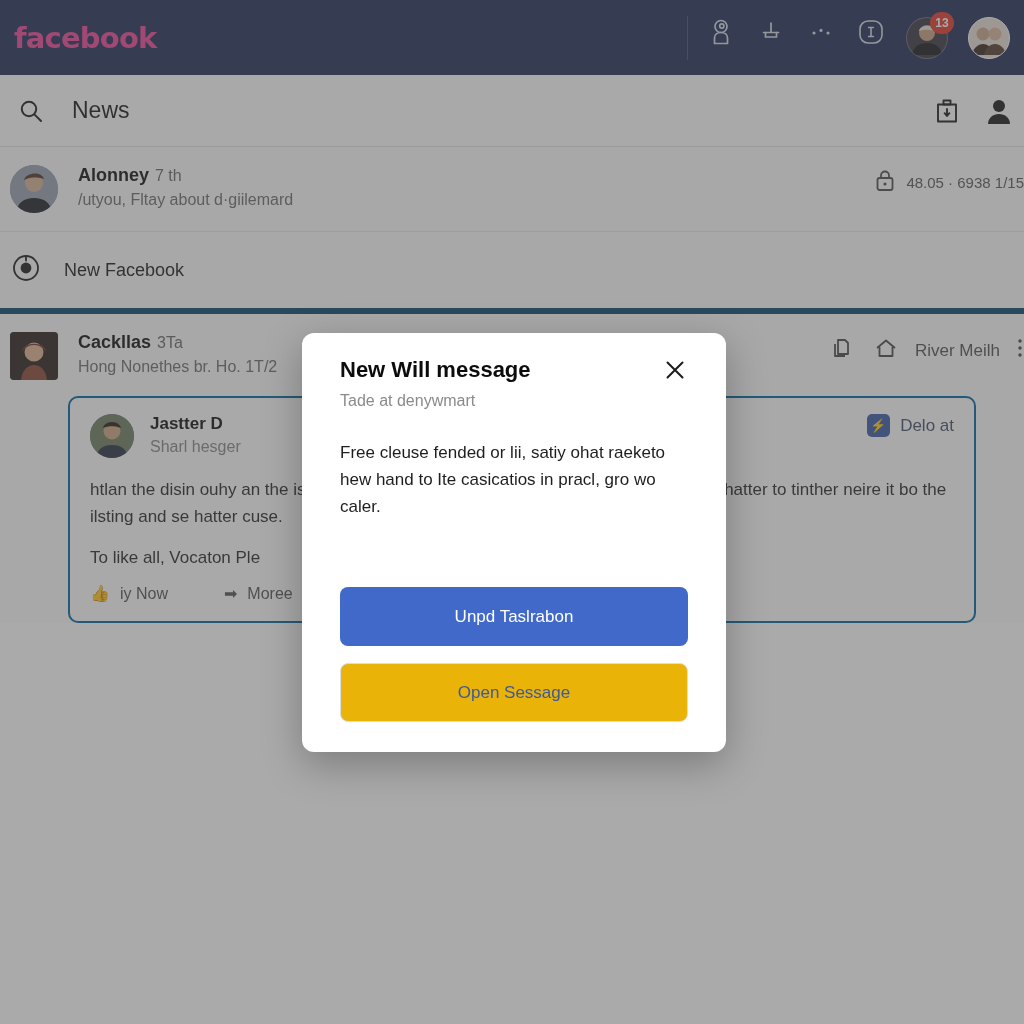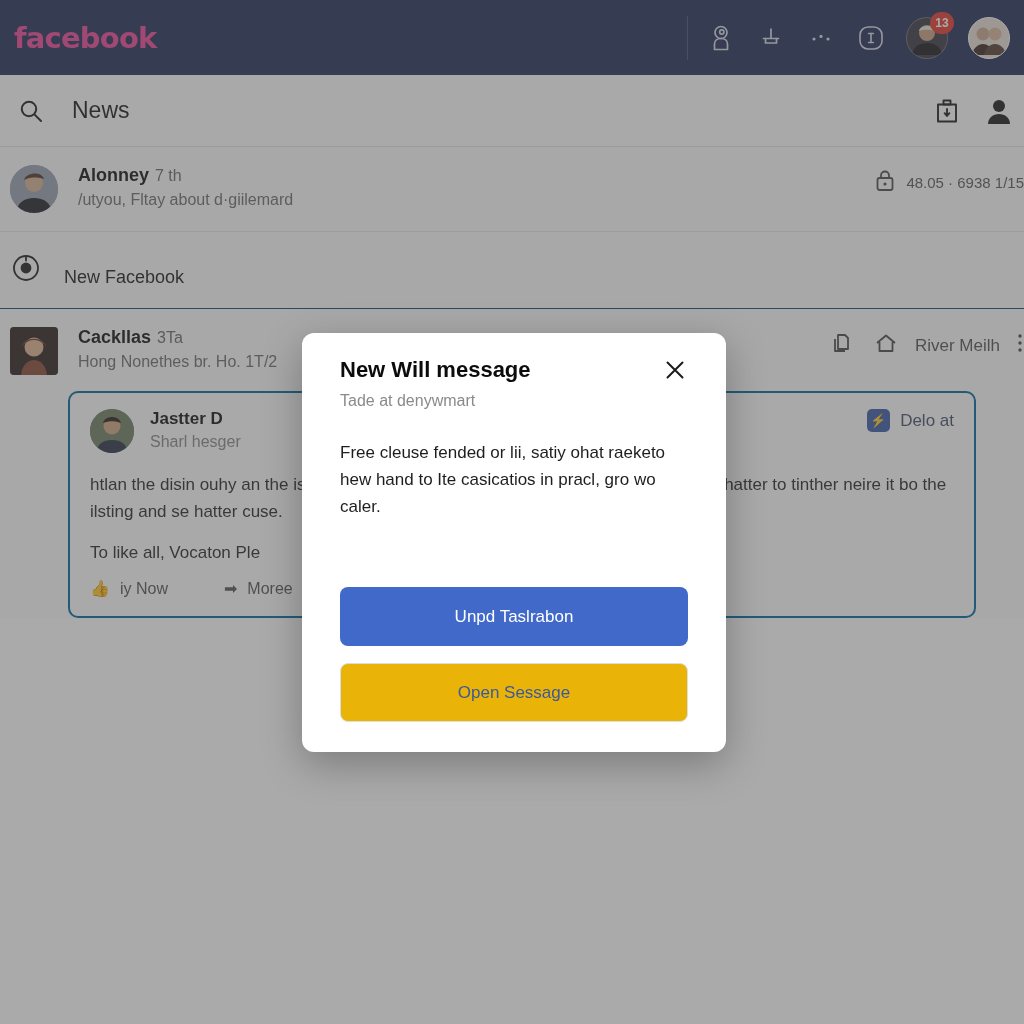--- a/index.html
+++ b/index.html
@@ -38,21 +38,21 @@
   }
   .topbar-spacer { flex: 1; }
   .topbar-divider {
     width: 1px;
     height: 44px;
     background: #4a557a;
     margin: 0 18px 0 6px;
   }
   .topbar-icons {
     display: flex;
-    align-items: center;
+    align-items: flex-start;
     gap: 20px;
   }
   .tb-icon {
     width: 30px; height: 30px;
     display: flex; align-items: center; justify-content: center;
     color: #d8dce8;
   }
   .tb-icon svg { display: block; }
 
   .avatar-wrap { position: relative; width: 42px; height: 42px; }
@@ -121,23 +121,23 @@
   .pname .time { font-weight: normal; color: #6b6b6b; font-size: 16px; margin-left: 6px; }
   .psub { font-size: 16px; color: #6f6f6f; margin-top: 5px; }
 
   .post-meta {
     display: flex; align-items: center; gap: 10px;
     color: #5a5a5a; font-size: 15px; white-space: nowrap;
     padding-top: 4px;
   }
 
   .notice-row {
-    display: flex; align-items: flex-end;
+    display: flex; align-items: center;
     padding: 20px 16px 20px 10px;
-    border-bottom: 1px solid #0c4a6e;
+    border-bottom: 6px solid #0c4a6e;
   }
   .notice-row .label { font-size: 18px; color: #1b1b1b; margin-left: 22px; }
 
   .row2-right {
     display: flex; align-items: center; gap: 16px;
     color: #545454; font-size: 17px; white-space: nowrap;
     padding-top: 4px;
   }
 
   

